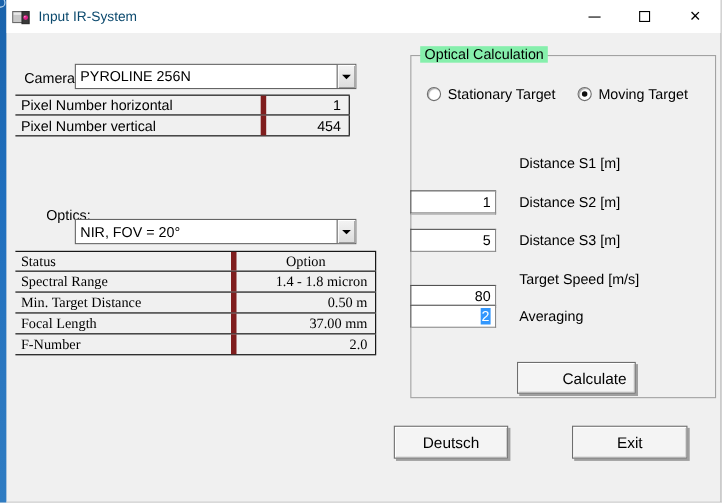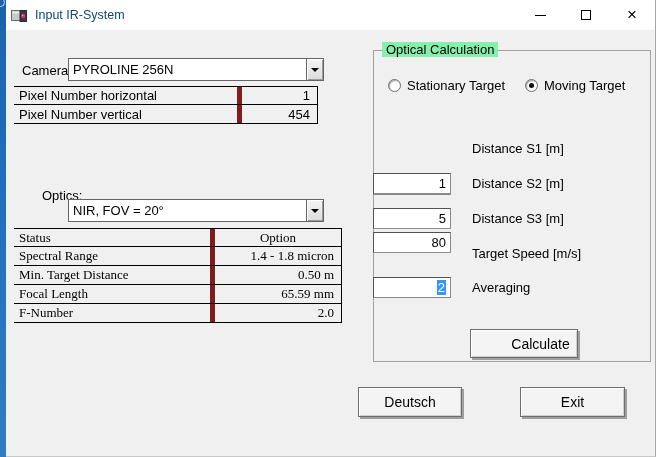--- a/index.html
+++ b/index.html
@@ -200,21 +200,21 @@
     <div class="trow">
       <div class="c-name">Spectral Range</div>
       <div class="c-val">1.4 - 1.8 micron</div>
     </div>
     <div class="trow">
       <div class="c-name">Min. Target Distance</div>
       <div class="c-val">0.50 m</div>
     </div>
     <div class="trow">
       <div class="c-name">Focal Length</div>
-      <div class="c-val">65.59 mm</div>
+      <div class="c-val">37.00 mm</div>
     </div>
     <div class="trow">
       <div class="c-name">F-Number</div>
       <div class="c-val">2.0</div>
     </div>
   </div>
 
   <div class="groupbox">
     <span class="groupbox-title">Optical Calculation</span>
 
@@ -238,21 +238,21 @@
   <div class="tfield" style="top:173px;">
     <span>1</span>
   </div>
   <span class="field-label lbl" style="top:176px;">Distance S2 [m]</span>
 
   <div class="tfield" style="top:208px;">
     <span>5</span>
   </div>
   <span class="field-label lbl" style="top:211px;">Distance S3 [m]</span>
 
-  <div class="tfield" style="top:232px;padding-left:21px;">
+  <div class="tfield" style="top:259px;padding-left:21px;">
     <span>80</span>
   </div>
   <span class="field-label lbl" style="top:246px;">Target Speed [m/s]</span>
 
   <div class="tfield" style="top:277px;">
     <span class="sel">2</span>
   </div>
   <span class="field-label lbl" style="top:280px;">Averaging</span>
 
   <div class="btn" style="left:464px; top:329px; width:108px; height:29px;padding-left:33px;">

